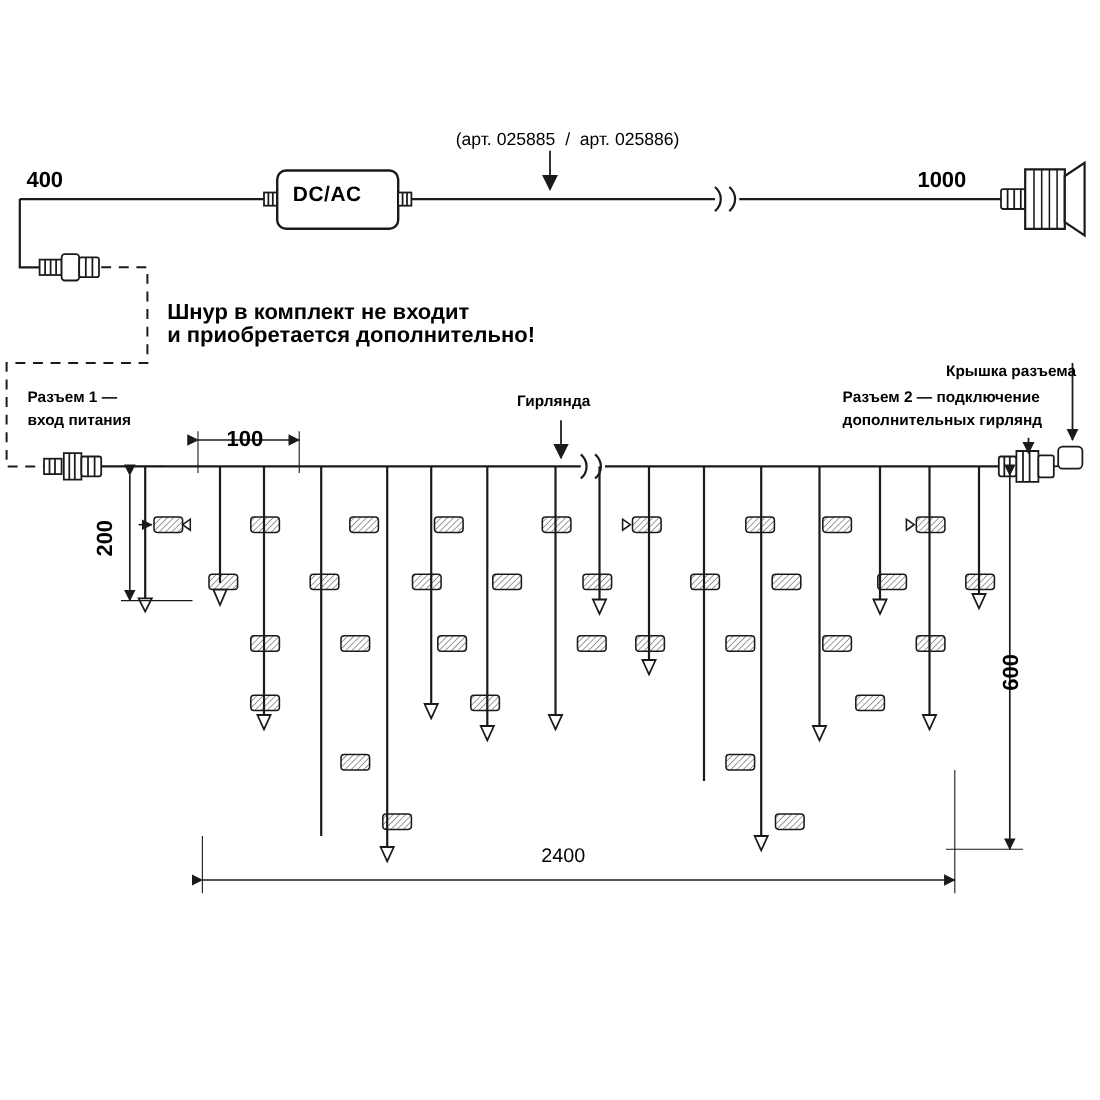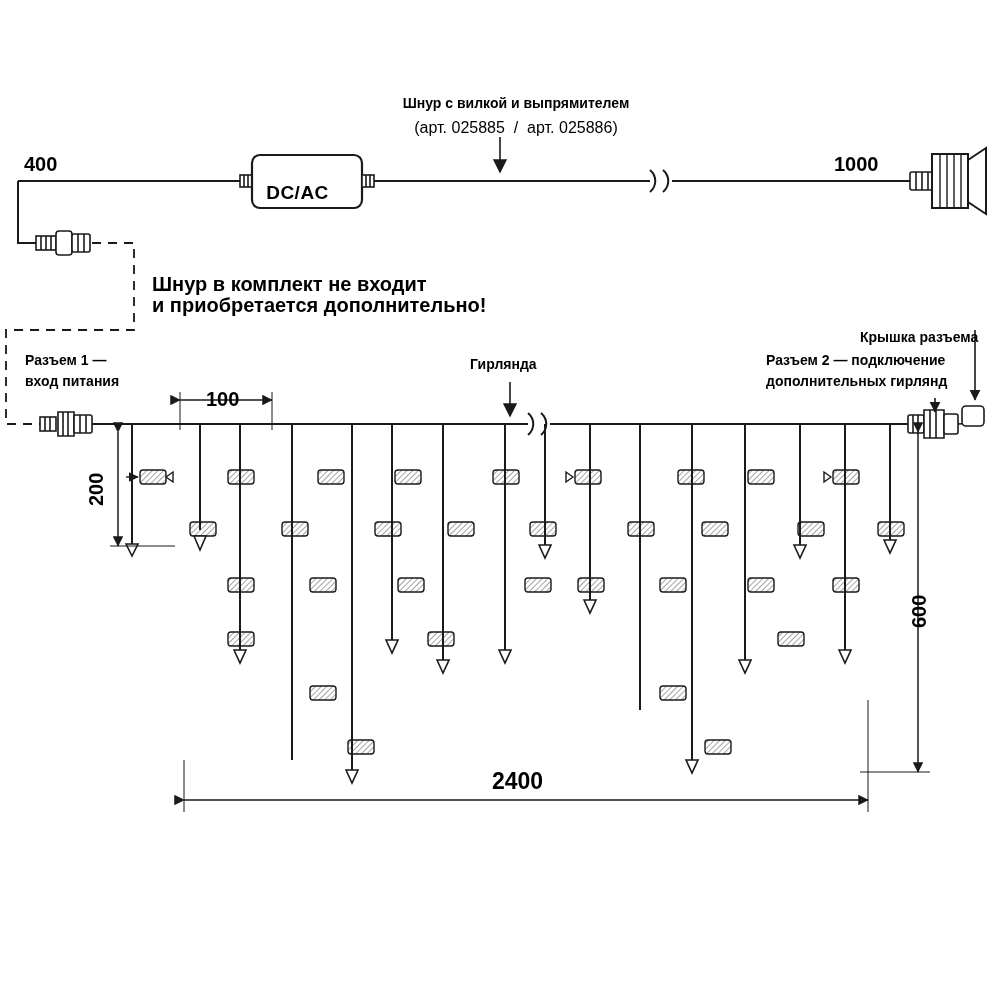--- a/index.html
+++ b/index.html
@@ -29,22 +29,22 @@
     position: absolute;
     font-family: "Liberation Sans", sans-serif;
     white-space: pre;
     line-height: 1.2;
   }
   .dim {
     font-size: 20px;
     font-weight: 700;
   }
   .dim-big {
-    font-size: 23px;
-    font-weight: 700;
+    font-size: 18px;
+    font-weight: 400;
   }
   .callout {
     font-size: 14px;
     font-weight: 700;
   }
   .callout-sub {
     font-size: 16px;
     font-weight: 400;
   }
   .note {
@@ -353,24 +353,23 @@
       <line x1="935" y1="398" x2="935" y2="412" marker-end="url(#arrS)"></line>
 
       <line x1="975" y1="330" x2="975" y2="400" marker-end="url(#arrS)"></line>
     </g>
   </svg>
 
   <div class="lbl dim" style="left:24px; top:152px;">400</div>
 
   <div class="lbl dim" style="left:834px; top:152px;">1000</div>
 
-  <div class="lbl callout center" style="left:385px; top:95px; width:262px;">Шнур с вилкой и выпрямителем</div>
   <div class="lbl callout-sub center" style="left:385px; top:118px; width:262px;">(арт. 025885  /  арт. 025886)</div>
 
-  <div class="lbl dcac center" style="left:252px; top:182px; width:91px;">DC/AC</div>
+  <div class="lbl dcac center" style="left:252px; top:167px; width:91px;">DC/AC</div>
 
   <div class="lbl note" style="left:152px; top:272px;">Шнур в комплект не входит</div>
   <div class="lbl note" style="left:152px; top:293px;">и приобретается дополнительно!</div>
 
   <div class="lbl callout" style="left:25px; top:352px;">Разъем 1 —</div>
   <div class="lbl callout" style="left:25px; top:373px;">вход питания</div>
 
   <div class="lbl callout" style="left:470px; top:356px;">Гирлянда</div>
 
   <div class="lbl callout" style="left:766px; top:352px;">Разъем 2 — подключение</div>

